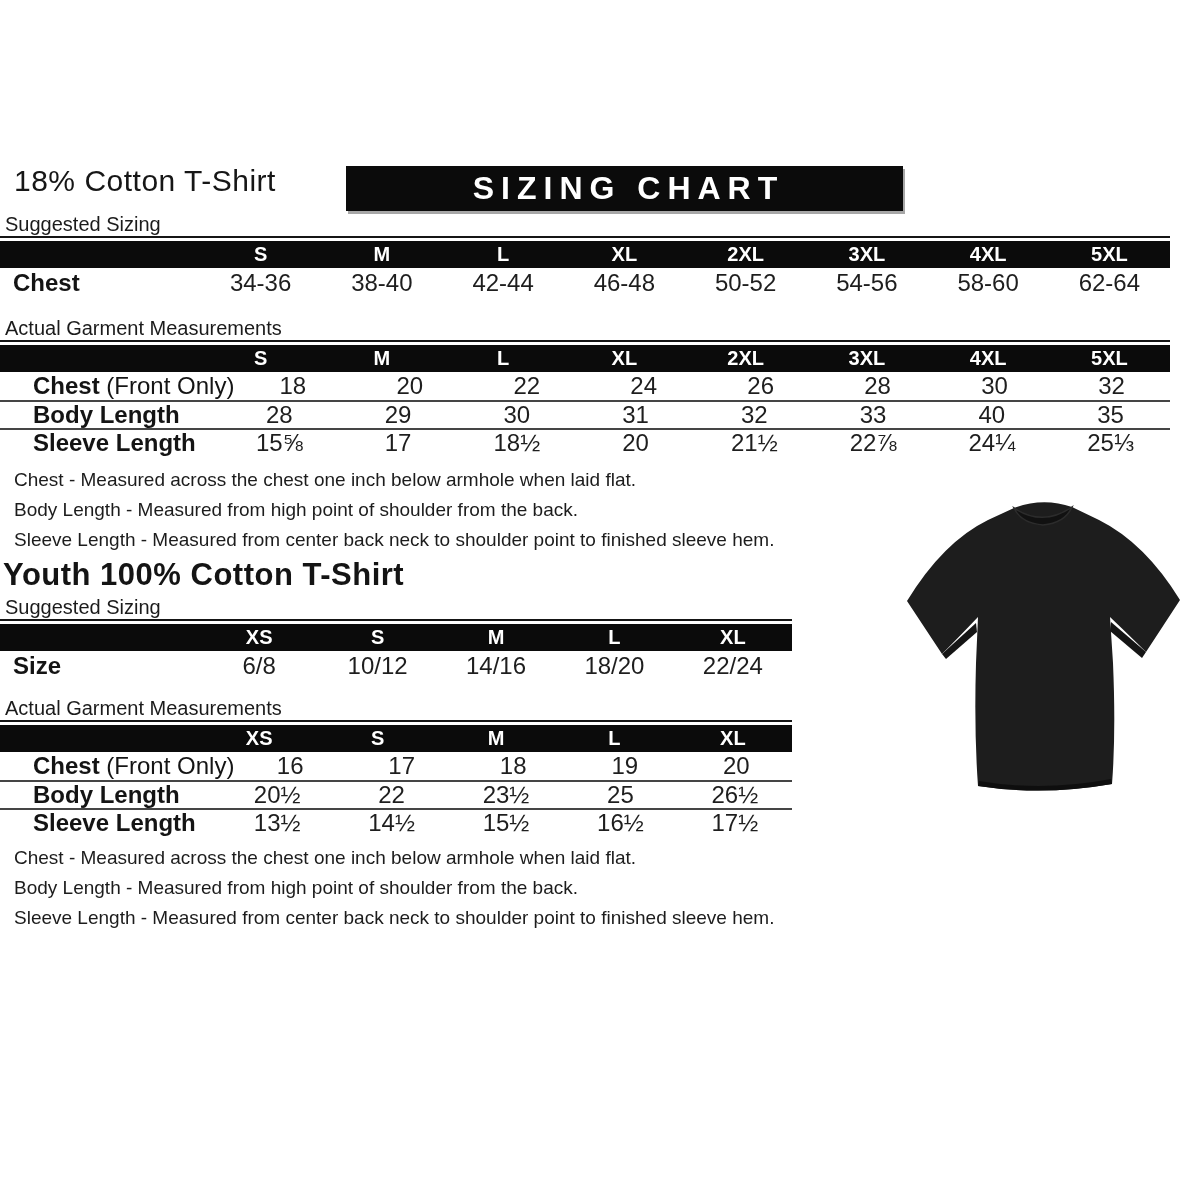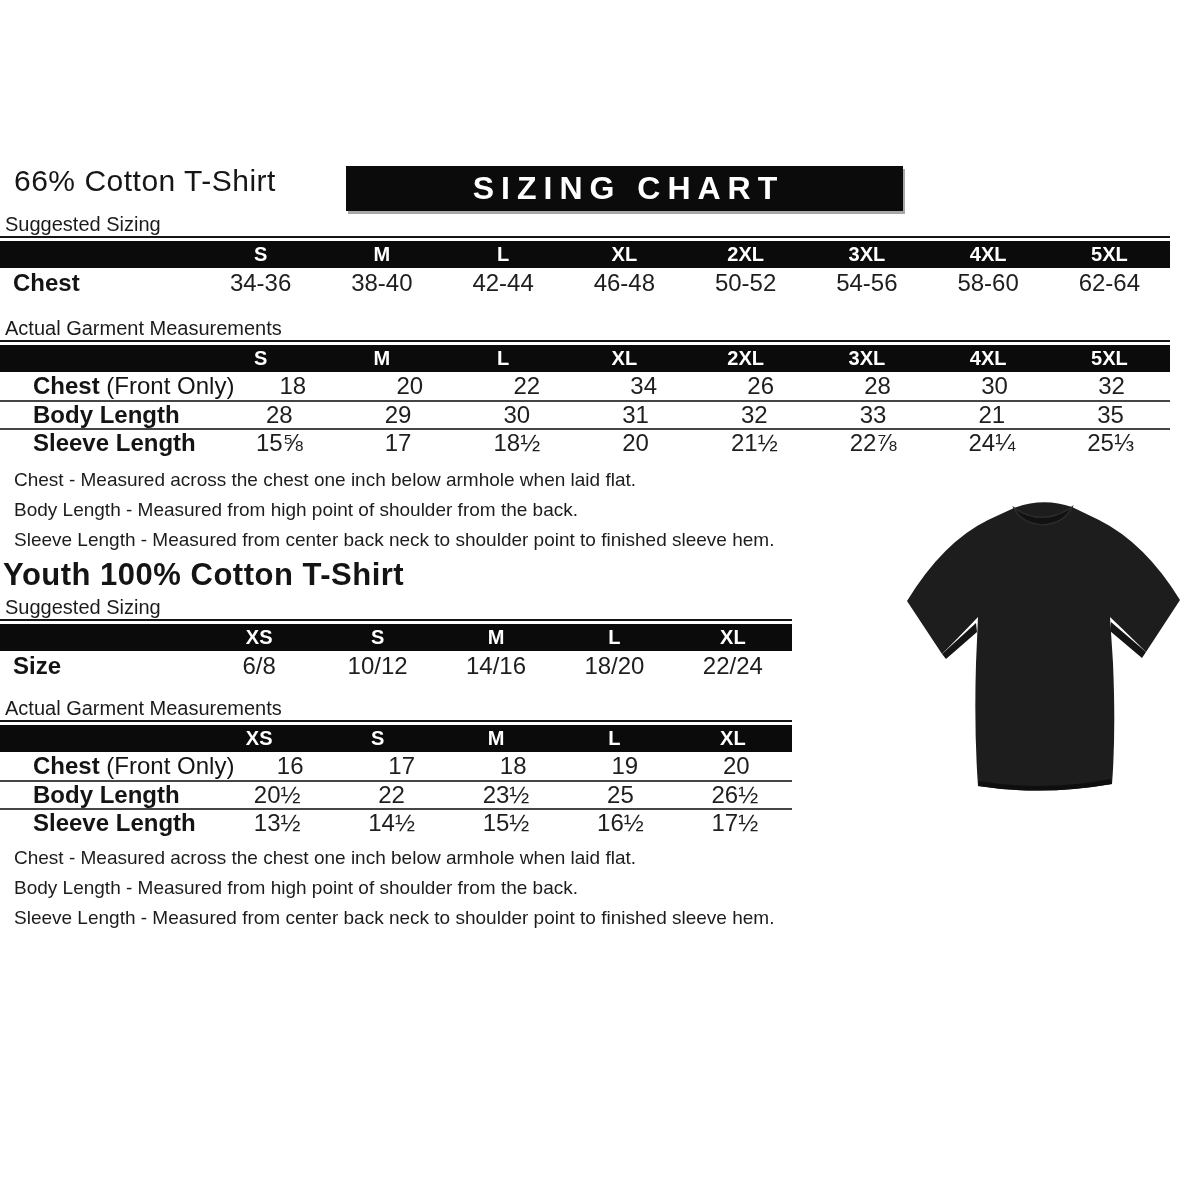--- a/index.html
+++ b/index.html
@@ -60,21 +60,21 @@
 
   
   .tshirt-wrap{ position:absolute; left:893px; top:491px; width:300px; height:312px; }
   .tshirt-wrap svg{ display:block; width:100%; height:100%; }
 </style>
 </head>
 <body>
 
 <div class="page">
 
-  <h1 class="page-title">66% Cotton T-Shirt</h1>
+  <h1 class="page-title">18% Cotton T-Shirt</h1>
   <div class="banner">SIZING CHART</div>
 
   <div class="section-label lbl-sug-adult">Suggested Sizing</div>
   <div class="size-table w-adult sug">
       <div class="topline"></div>
       <div class="thead">
         <div class="cell label"></div>
         <div class="cell">S</div>
         <div class="cell">M</div>
         <div class="cell">L</div>
@@ -109,35 +109,35 @@
         <div class="cell">2XL</div>
         <div class="cell">3XL</div>
         <div class="cell">4XL</div>
         <div class="cell">5XL</div>
       </div>
       <div class="trow">
         <div class="cell label"><span>Chest</span><span class="suffix"> (Front Only)</span></div>
         <div class="cell">18</div>
         <div class="cell">20</div>
         <div class="cell">22</div>
-        <div class="cell">34</div>
+        <div class="cell">24</div>
         <div class="cell">26</div>
         <div class="cell">28</div>
         <div class="cell">30</div>
         <div class="cell">32</div>
       </div>
       <div class="trow">
         <div class="cell label"><span>Body Length</span></div>
         <div class="cell">28</div>
         <div class="cell">29</div>
         <div class="cell">30</div>
         <div class="cell">31</div>
         <div class="cell">32</div>
         <div class="cell">33</div>
-        <div class="cell">21</div>
+        <div class="cell">40</div>
         <div class="cell">35</div>
       </div>
       <div class="trow">
         <div class="cell label"><span>Sleeve Length</span></div>
         <div class="cell">15⅝</div>
         <div class="cell">17</div>
         <div class="cell">18½</div>
         <div class="cell">20</div>
         <div class="cell">21½</div>
         <div class="cell">22⅞</div>

